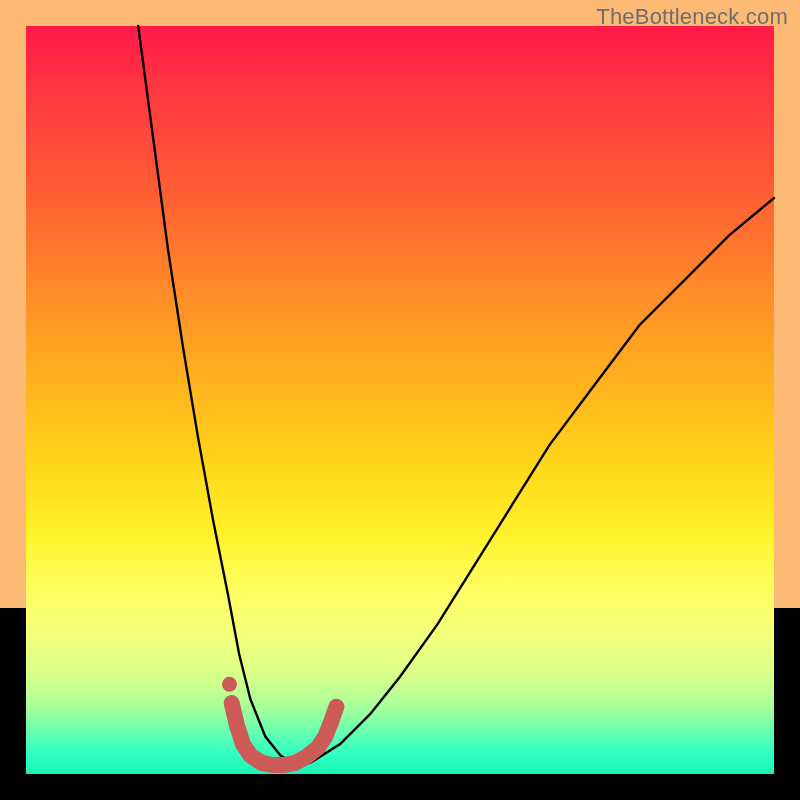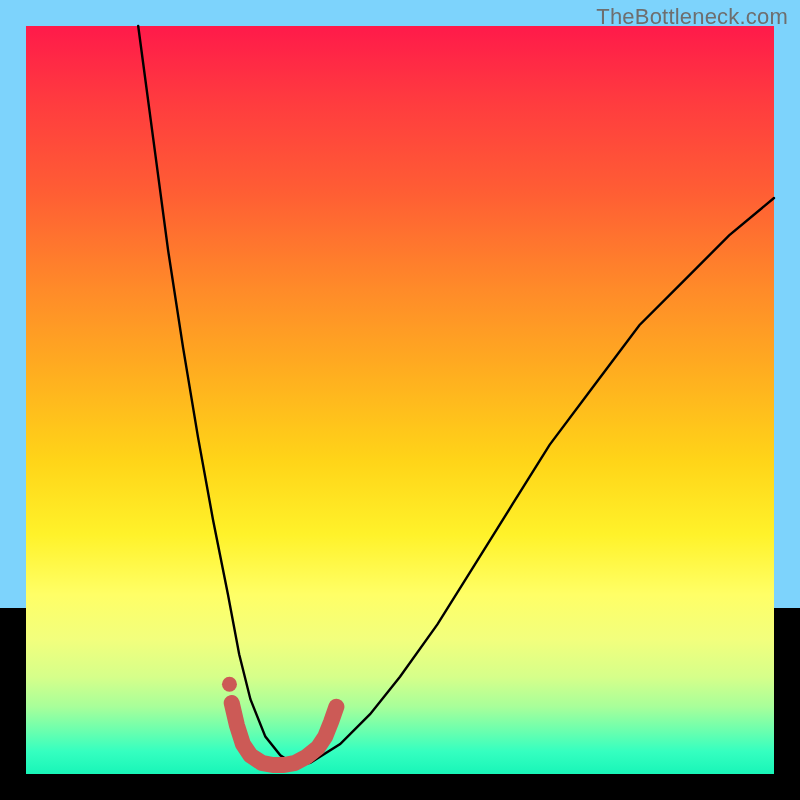--- a/index.html
+++ b/index.html
@@ -10,21 +10,21 @@
     background: #000;
     overflow: hidden;
     font-family: Arial, Helvetica, sans-serif;
   }
   .frame {
     position: absolute;
     top: 0;
     left: 0;
     width: 800px;
     height: 608px;
-    background: #7dd3fc;
+    background: #fdba74;
   }
   .plot-area {
     position: absolute;
     top: 26px;
     left: 26px;
     width: 748px;
     height: 748px;
     background: linear-gradient(to bottom,
       #ff1a4a 0%,
       #ff3b3f 10%,

